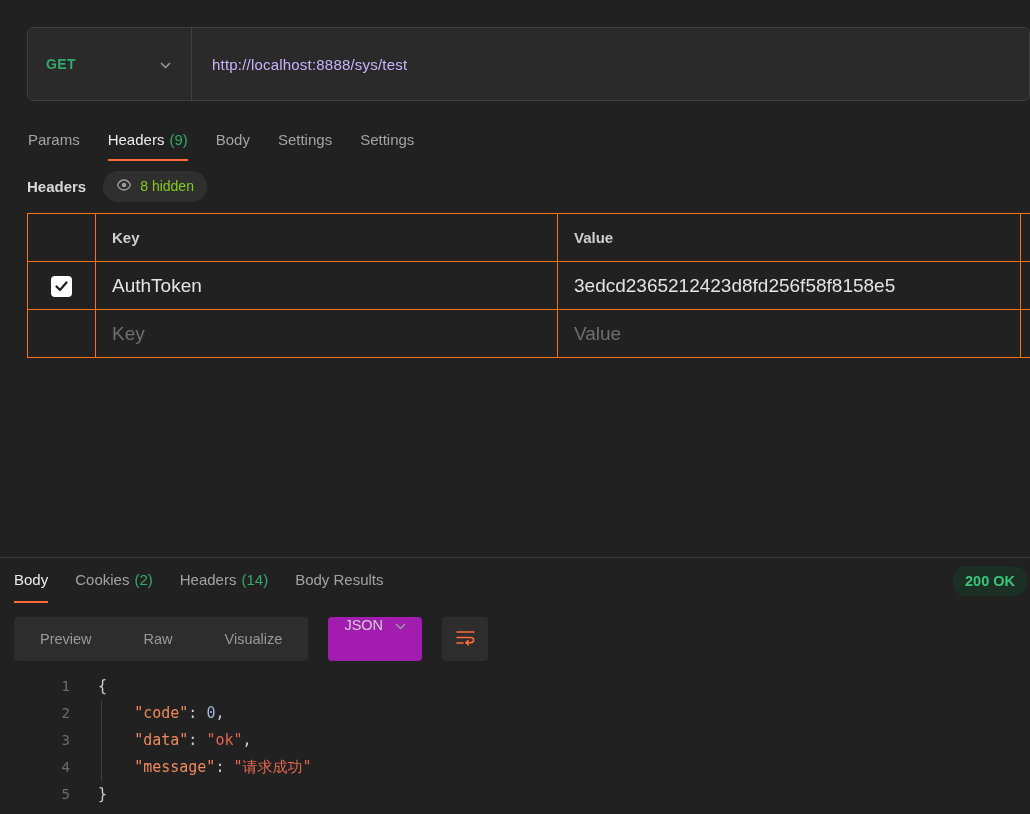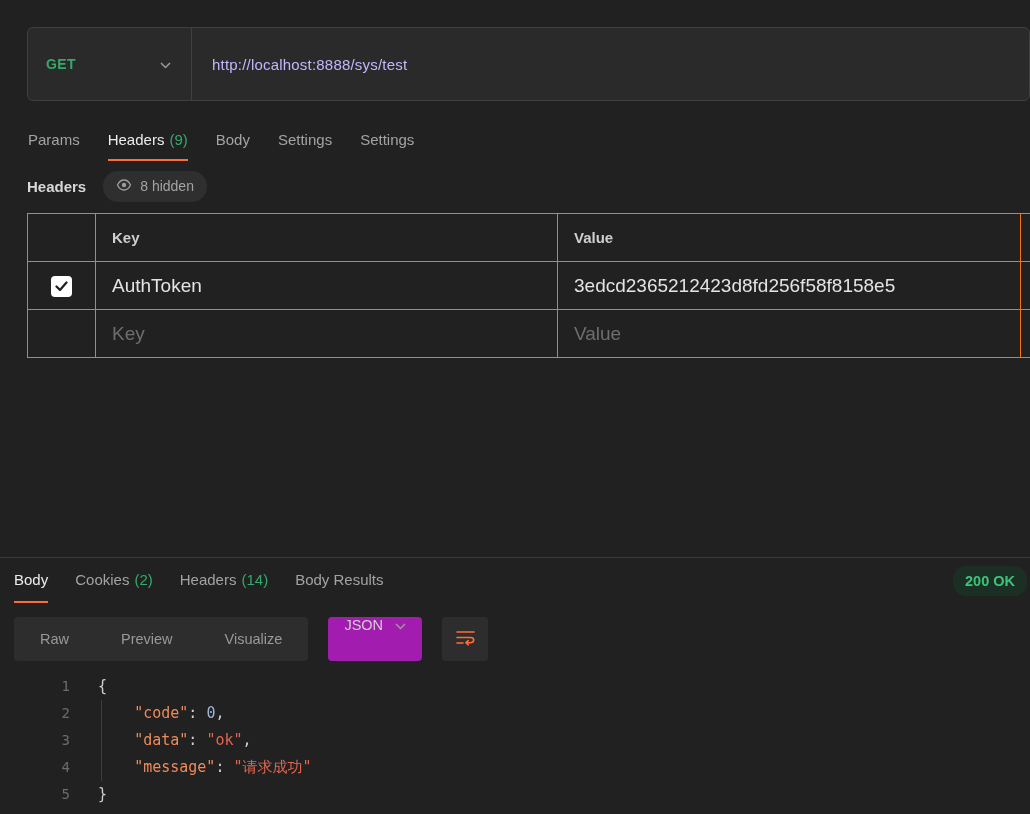--- a/index.html
+++ b/index.html
@@ -36,21 +36,21 @@
     border-bottom:2px solid transparent;
   }
   .tab.active { color:#ececec; border-bottom-color:#ff6c37; }
   .count { color:#34a96b; }
 
   .headers-head { display:flex; align-items:center; gap:17px; margin:6px 0 0 27px; height:38px; }
   .headers-title { color:#d8d8d8; font-size:15px; font-weight:700; }
   .hidden-badge {
     display:flex; align-items:center; gap:8px;
     background:#2f2f2f; border-radius:15px; padding:6px 13px;
-    color:#a3a3a3; font-size:14px; cursor:pointer;
+    color:#84cc16; font-size:14px; cursor:pointer;
   }
 
   table.kv { margin:8px 0 0 27px; border-collapse:collapse; table-layout:fixed; width:1013px; }
   .kv th, .kv td { border:1px solid #f97316; height:48px; padding:0 8px 0 16px; }
   .kv th { text-align:left; color:#cfcfcf; font-size:15px; font-weight:700; }
   .kv td { color:#e4e4e4; font-size:19px; }
   .kv .cb-cell { padding:0; text-align:center; vertical-align:middle; }
   .kv .ph { color:#6e6e6e; }
   .checkbox {
     display:inline-flex; width:21px; height:21px; background:#ffffff;
@@ -207,22 +207,22 @@
     </div>
     <div class="rtab">
       <span>Body Results</span>
     </div>
   </nav>
 
   <div class="status-pill">200 OK</div>
 
   <div class="resp-toolbar">
     <div class="seg">
+      <div class="mode">Preview</div>
       <div class="mode">Raw</div>
-      <div class="mode">Preview</div>
       <div class="mode">Visualize</div>
     </div>
     <div class="json-select">
       <span>JSON</span>
       <span>
         <svg width="11" height="7" viewBox="0 0 11 7" fill="none">
             <path d="M1 1l4.5 4.5L10 1" stroke="#9a9a9a" stroke-width="1.5"></path>
           </svg>
       </span>
     </div>

